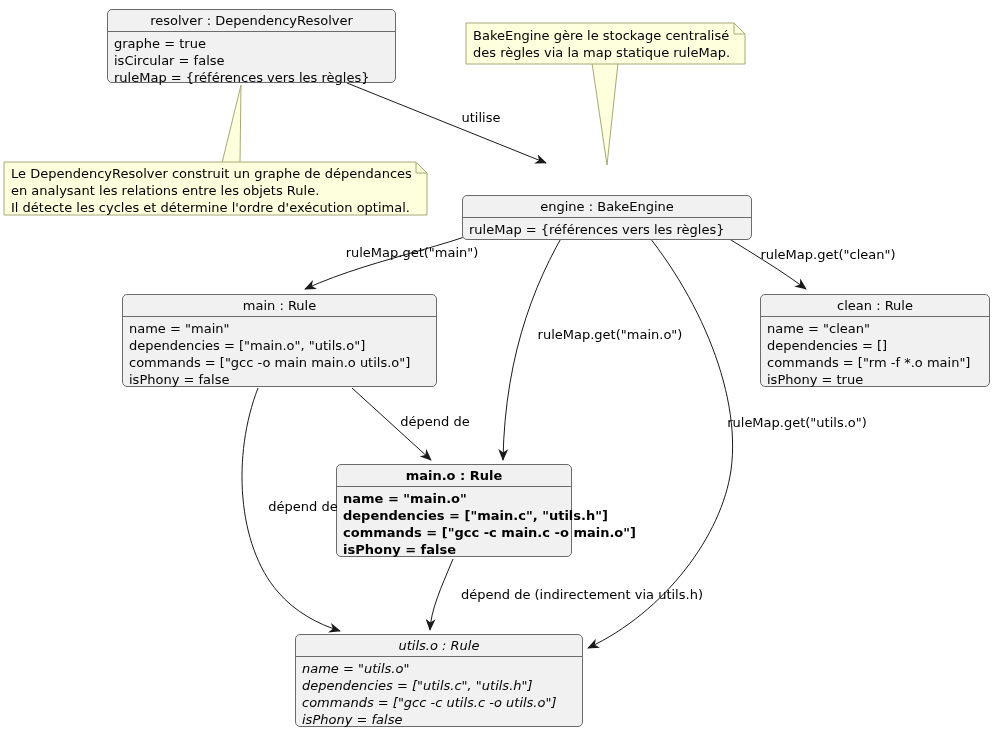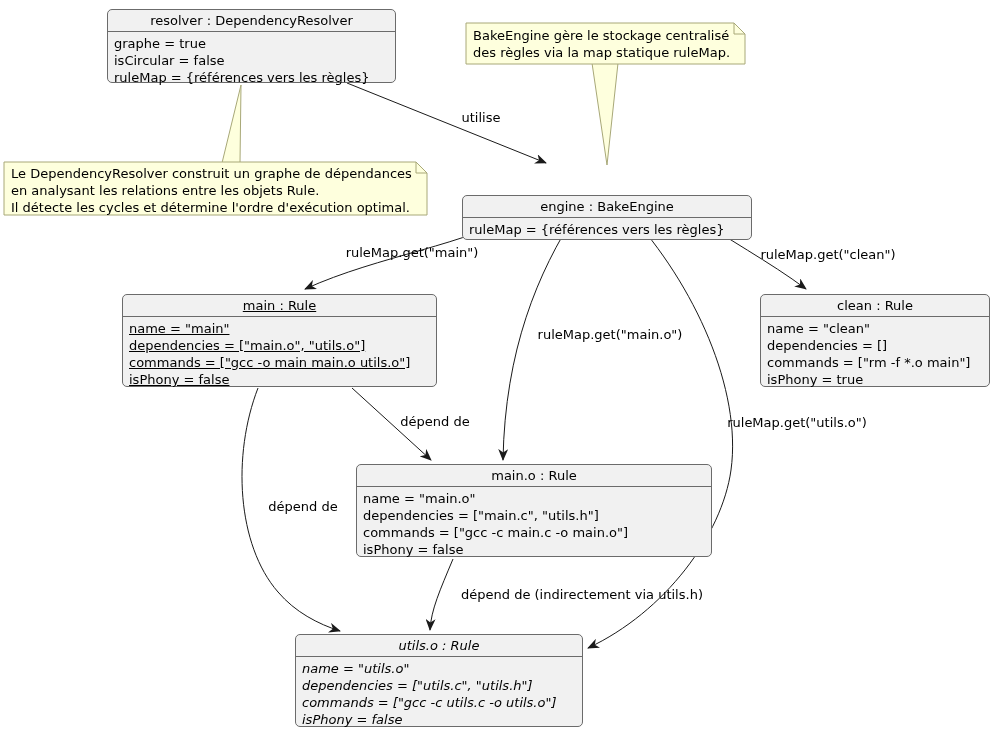--- a/index.html
+++ b/index.html
@@ -72,41 +72,41 @@
     </div>
   </div>
 
   <div class="obj" style="left:462px;top:166px;width:290px;height:45px;margin-top:29px;">
     <div class="obj-title">engine : BakeEngine</div>
     <div class="obj-body">
       <div class="field">ruleMap = {références vers les règles}</div>
     </div>
   </div>
 
-  <div class="obj" style="left:122px;top:294px;width:315px;height:93px;text-decoration:underline;">
+  <div class="obj" style="left:122px;top:294px;width:315px;height:93px;">
     <div class="obj-title">main : Rule</div>
     <div class="obj-body">
       <div class="field">name = "main"</div>
       <div class="field">dependencies = ["main.o", "utils.o"]</div>
       <div class="field">commands = ["gcc -o main main.o utils.o"]</div>
       <div class="field">isPhony = false</div>
     </div>
   </div>
 
   <div class="obj" style="left:760px;top:294px;width:230px;height:93px;">
     <div class="obj-title">clean : Rule</div>
     <div class="obj-body">
       <div class="field">name = "clean"</div>
       <div class="field">dependencies = []</div>
       <div class="field">commands = ["rm -f *.o main"]</div>
       <div class="field">isPhony = true</div>
     </div>
   </div>
 
-  <div class="obj" style="left:356px;top:464px;width:356px;height:93px;">
+  <div class="obj" style="left:336px;top:464px;width:236px;height:93px;font-weight:bold;">
     <div class="obj-title">main.o : Rule</div>
     <div class="obj-body">
       <div class="field">name = "main.o"</div>
       <div class="field">dependencies = ["main.c", "utils.h"]</div>
       <div class="field">commands = ["gcc -c main.c -o main.o"]</div>
       <div class="field">isPhony = false</div>
     </div>
   </div>
 
   <div class="obj" style="left:295px;top:634px;width:288px;height:93px;font-style:italic;">

